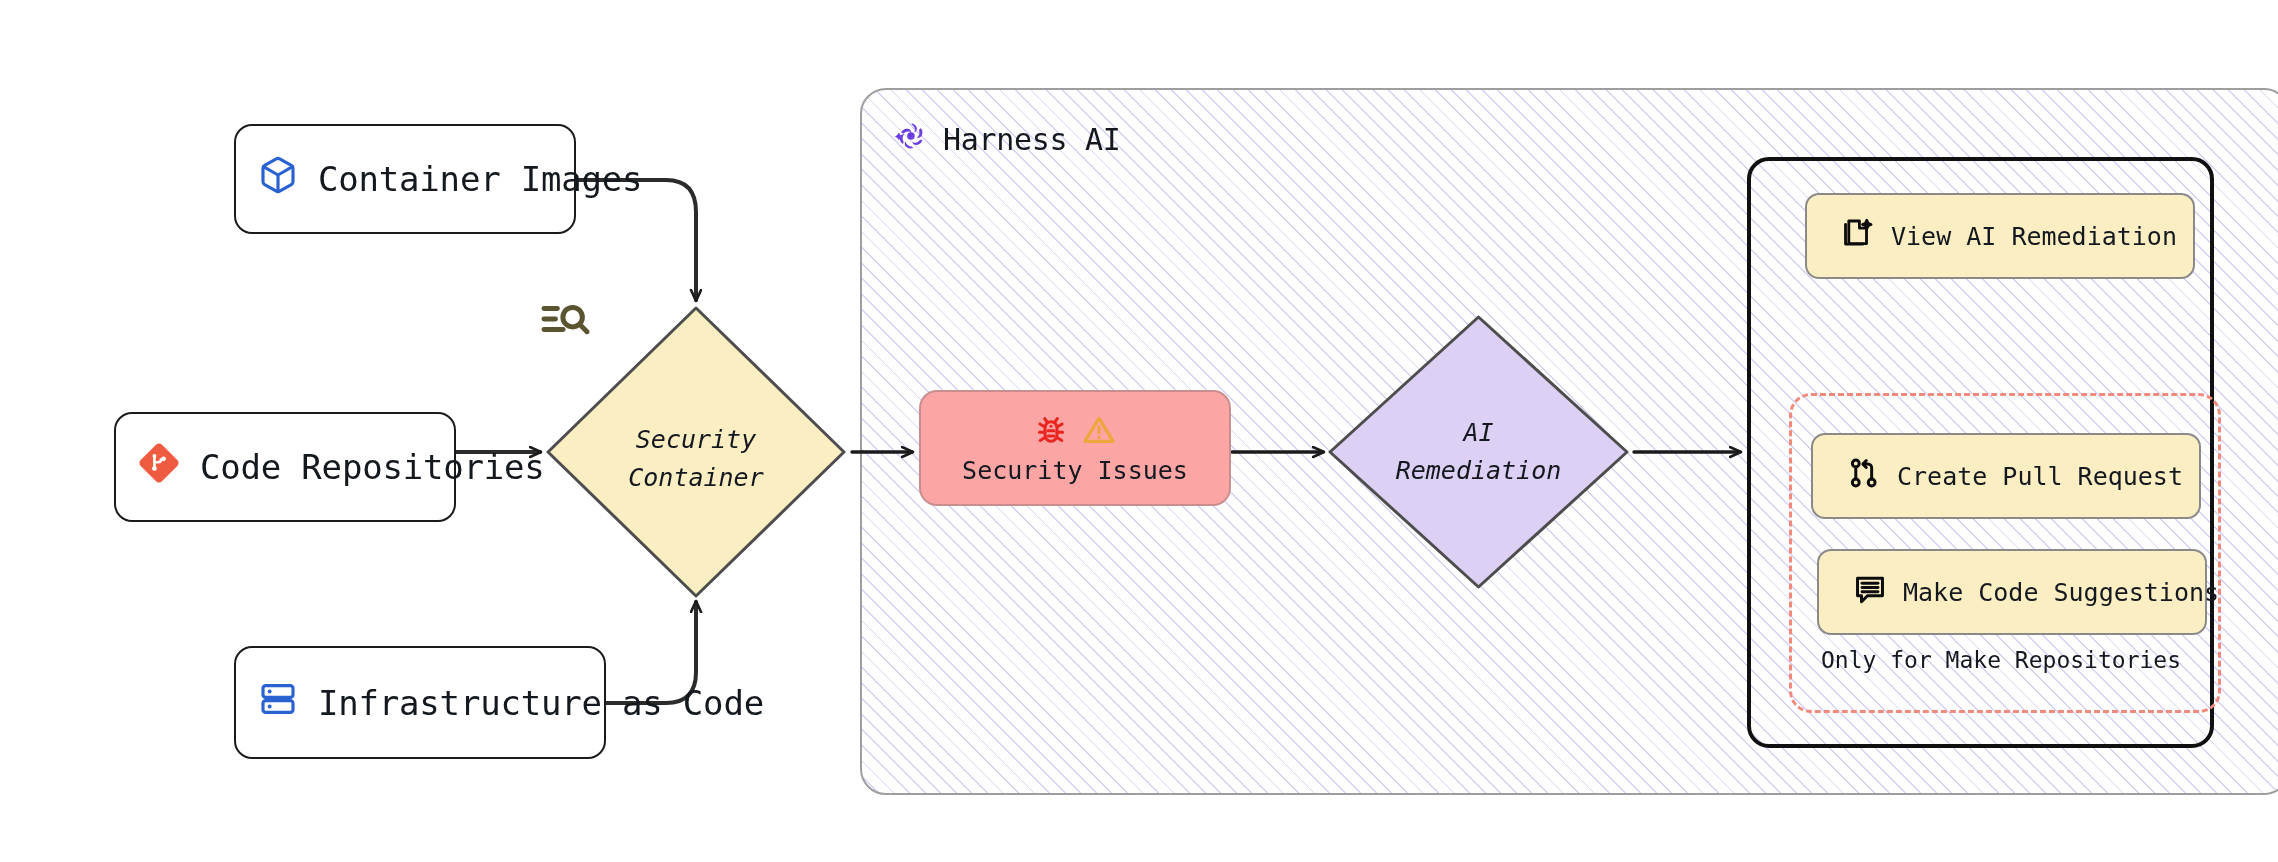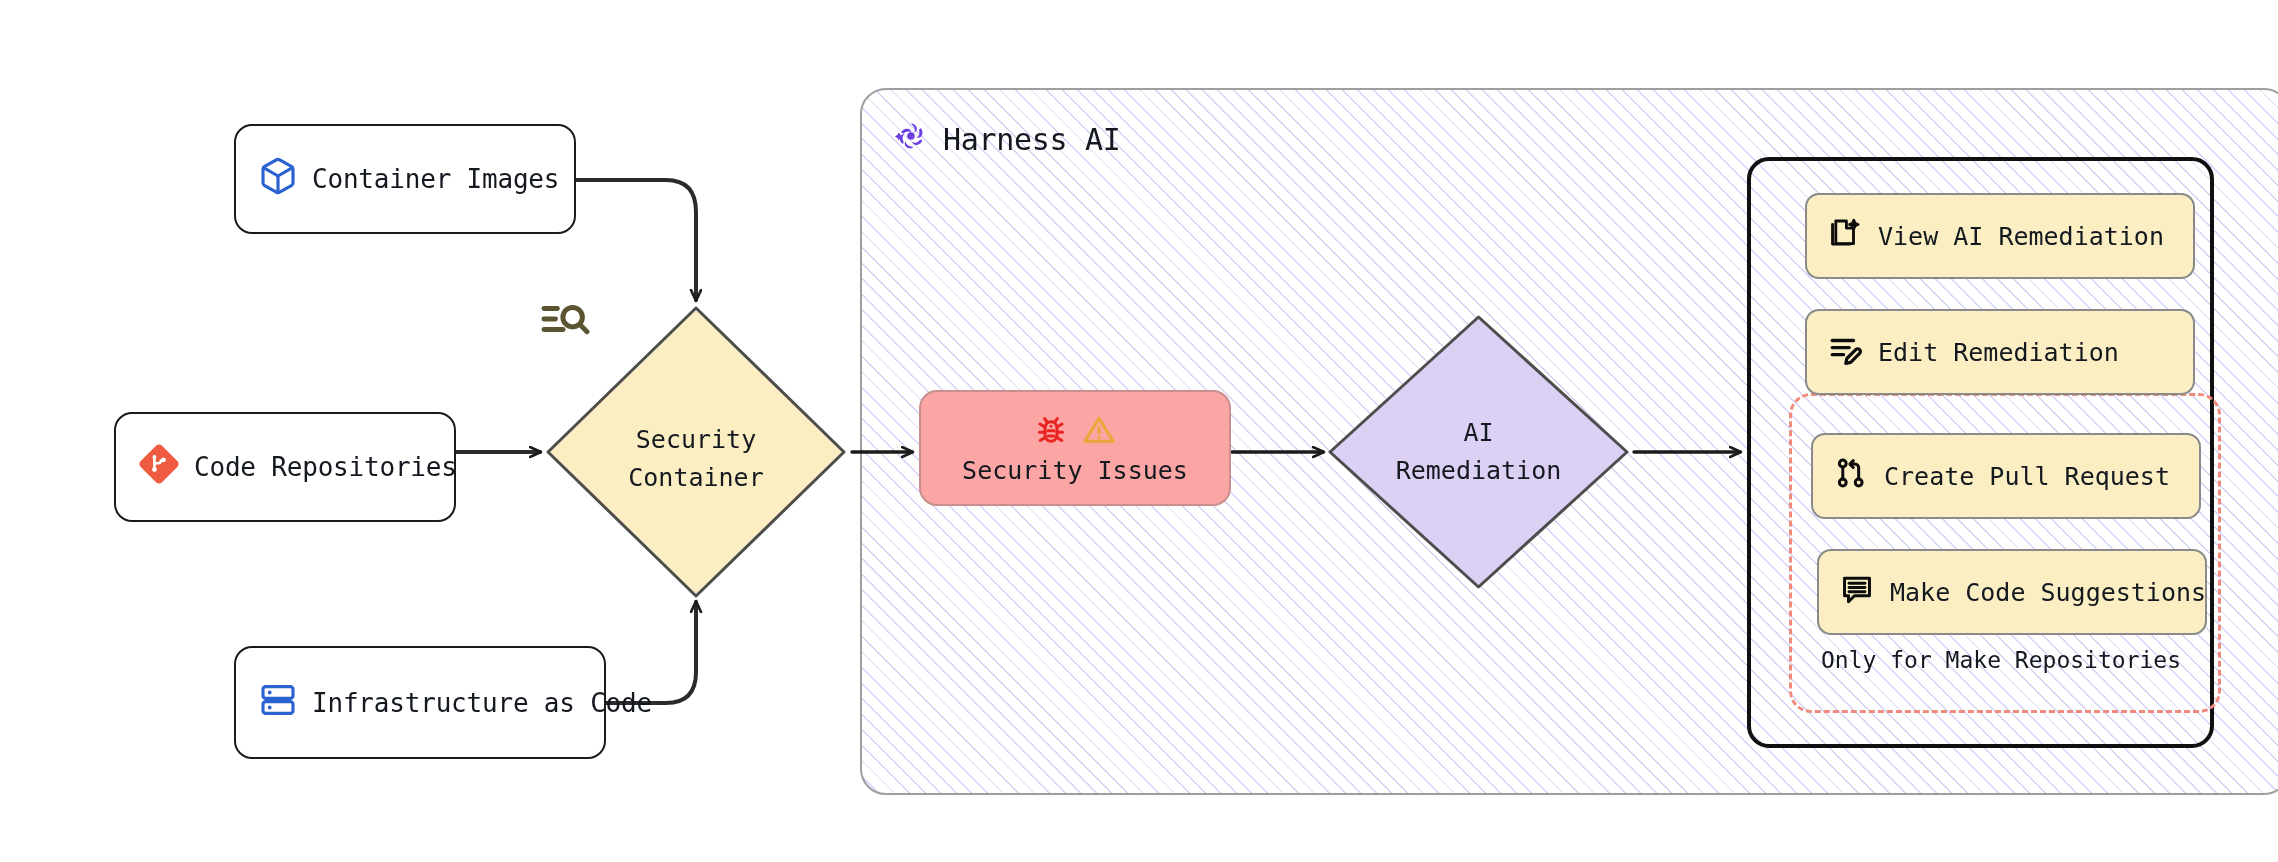--- a/index.html
+++ b/index.html
@@ -14,25 +14,25 @@
 
   svg.wires{position:absolute;left:0;top:0;width:2278px;height:862px;pointer-events:none;}
 
   
   .node-box{
     position:absolute;
     background:#ffffff;
     border:2.6px solid #1b1b1b;
     border-radius:18px;
     display:flex;align-items:center;
-    gap:14px;
+    gap:20px;
     padding:0 22px;
     box-sizing:border-box;
     color:#14181f;
-    font-size:26px;
+    font-size:34px;
     letter-spacing:-0.2px;
     white-space:nowrap;
   }
   .node-box .lbl{line-height:1;}
 
   
   #harness-container{
     position:absolute;
     left:820px;top:88px;width:1430px;height:707px;
     border:2.4px solid #9e9e9e;
@@ -52,21 +52,21 @@
     font-size:30px;color:#14181f;letter-spacing:-0.3px;
   }
 
   
   .diamond-wrap{position:absolute;}
   .diamond-wrap svg{position:absolute;left:0;top:0;}
   .diamond-content{
     position:absolute;left:0;top:0;width:100%;height:100%;
     display:flex;flex-direction:column;align-items:center;justify-content:center;
     gap:6px;
-    font-size:25px;line-height:1.28;text-align:left;color:#14181f;
+    font-size:25px;line-height:1.28;text-align:left;color:#14181f;font-style:italic;
   }
 
   
   #security-issues{
     position:absolute;left:879px;top:390px;width:312px;height:116px;
     background:#fca5a5;
     border:2.2px solid #c98e8e;
     border-radius:18px;
     box-sizing:border-box;
     display:flex;flex-direction:column;align-items:center;justify-content:center;
@@ -84,21 +84,21 @@
     padding:24px 28px;
   }
   #actions-inner{position:relative;width:100%;height:100%;}
   .action-pill{
     position:absolute;left:26px;width:390px;height:86px;
     background:#faeec2;
     border:2.2px solid #8a8a8a;
     border-radius:14px;
     box-sizing:border-box;
     display:flex;align-items:center;gap:16px;
-    padding:0 21px;
+    padding:0 34px;
     font-size:25px;color:#14181f;white-space:nowrap;
   }
   #pill-view{top:8px;}
   #pill-edit{top:124px;}
   #pill-pr{top:248px;left:32px;}
   #pill-suggest{top:364px;left:38px;}
 
   #repo-group{
     position:absolute;left:10px;top:208px;width:432px;height:320px;
     border:3px dashed #ef8b7c;
@@ -268,31 +268,20 @@
         <span class="ic">
           <svg width="34" height="34" viewBox="0 0 24 24" fill="none" stroke="#0c0c0c" stroke-width="2" stroke-linecap="round" stroke-linejoin="round">
             <path d="M5.5 3.5 h7.5 v5 h5 v11 h-12.5 Z"></path>
             <path d="M3.2 6 v13.8 h12.4"></path>
             <path d="M18.2 3 l.9 2.1 l2.1 .9 l-2.1 .9 l-.9 2.1 l-.9-2.1 l-2.1-.9 l2.1-.9 Z" fill="#0c0c0c"></path>
           </svg>
         </span>
         <span>View AI Remediation</span>
       </div>
 
-      <div class="action-pill" id="pill-edit">
-        <span class="ic">
-          <svg width="34" height="34" viewBox="0 0 24 24" fill="none" stroke="#0c0c0c" stroke-width="2.3" stroke-linecap="round" stroke-linejoin="round">
-            <path d="M3 6 h15"></path>
-              <path d="M3 11 h12"></path>
-              <path d="M3 16 h8"></path>
-            <path d="M19.6 12.4 a1.9 1.9 0 0 1 2.7 2.7 L16 21.4 l-3.4 .7 l.7-3.4 Z" fill="none"></path>
-          </svg>
-        </span>
-        <span>Edit Remediation</span>
-      </div>
 
       <div class="action-pill" id="pill-pr">
         <span class="ic">
           <svg width="34" height="34" viewBox="0 0 24 24" fill="none" stroke="#0c0c0c" stroke-width="2.1" stroke-linecap="round" stroke-linejoin="round">
             <circle cx="6.2" cy="5.3" r="2.4"></circle>
             <circle cx="6.2" cy="18.7" r="2.4"></circle>
             <circle cx="17.4" cy="18.7" r="2.4"></circle>
             <path d="M6.2 7.7 V16.3"></path>
             <path d="M17.4 16.3 V8.3 a2.6 2.6 0 0 0-2.6-2.6 h-3.2"></path>
             <path d="M13.6 3.3 L11.2 5.7 L13.6 8.1"></path>

